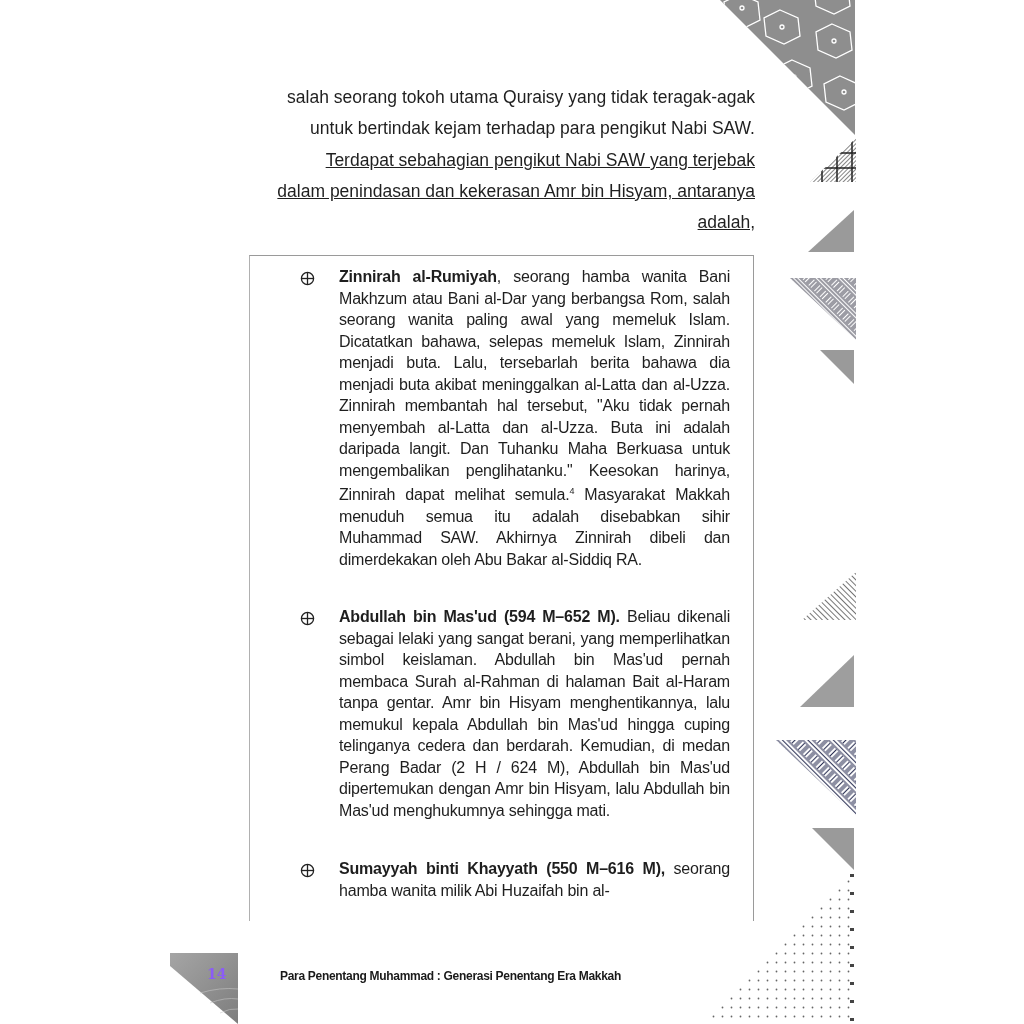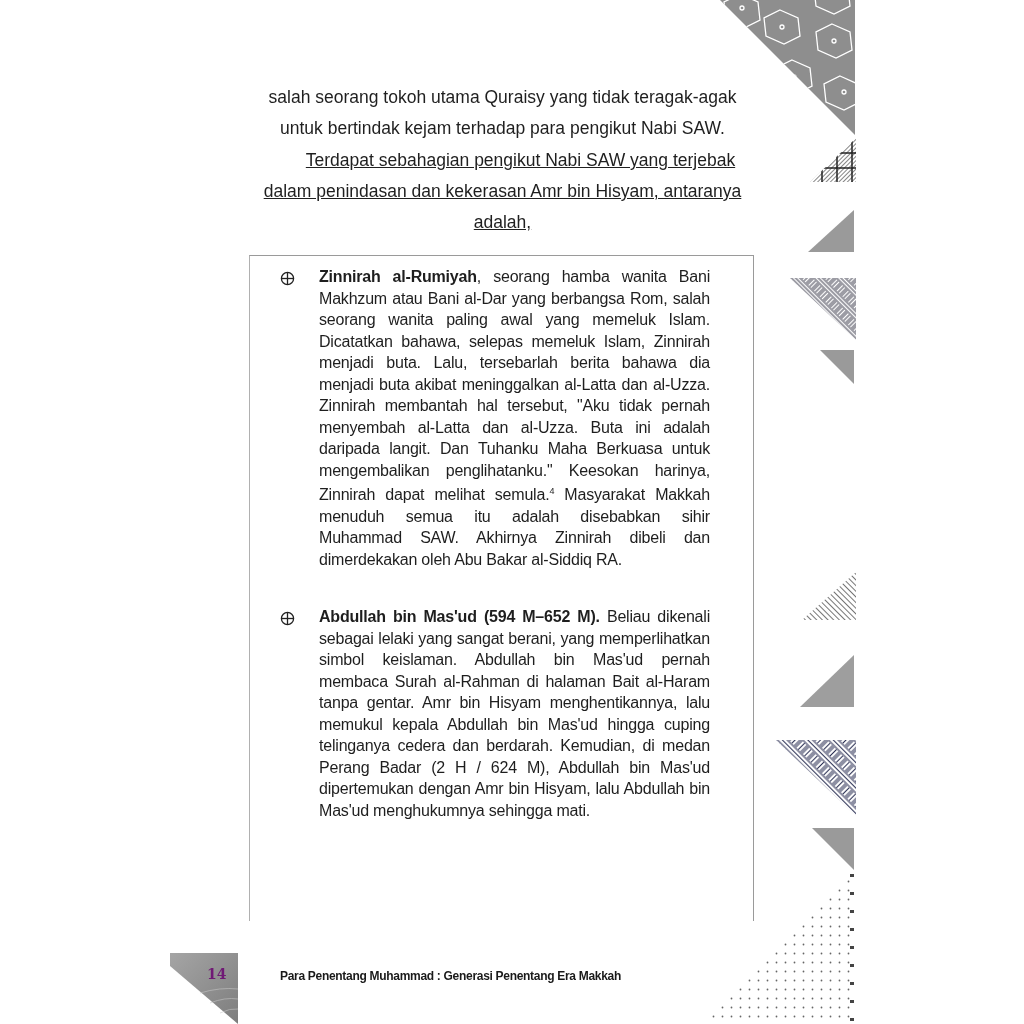--- a/index.html
+++ b/index.html
@@ -5,45 +5,45 @@
     html, body { margin: 0; padding: 0; }
     body {
       width: 1024px; height: 1024px; background: #ffffff; position: relative; overflow: hidden;
       font-family: "Liberation Sans", sans-serif; color: #1a1a1a;
     }
     .page {
       position: absolute; left: 165px; top: 0; width: 690px; height: 1024px; background: #ffffff;
     }
     .p {
       position: absolute; left: 250px; width: 505px; font-size: 17.5px; line-height: 31px; color: #1f1f1f;
-      text-align: center; margin: 0;
+      text-align: right; margin: 0;
     }
     .p1 { top: 82px; }
     .p2 { top: 145px; text-indent: 36px; text-decoration: underline; }
     .box {
       position: absolute; left: 249px; top: 255px; width: 503px; height: 665px;
       border-top: 1.5px solid #9a9a9a; border-left: 1.5px solid #b0b0b0; border-right: 1.5px solid #9a9a9a;
       background: #ffffff; overflow: hidden;
     }
-    .item { position: absolute; left: 30px; width: 430px; }
+    .item { position: absolute; left: 50px; width: 430px; }
     .bullet {
       position: absolute; left: 0; top: 5px; width: 15px; height: 15px; color: #222;
     }
     .item-text {
       margin-left: 39px; font-size: 16px; line-height: 21.5px; text-align: justify; color: #1e1e1e;
       letter-spacing: -0.2px;
     }
     .item-text b { font-weight: bold; }
     .i1 { top: 10px; }
     .i2 { top: 350px; }
     .i3 { top: 602px; }
     .footer-num-wrap { position: absolute; left: 170px; top: 953px; width: 68px; height: 71px; }
     .footer-num {
       position: absolute; left: 207px; top: 966px; font-family: "DejaVu Serif", serif; font-size: 14px;
-      color: #701a75; font-weight: bold;
+      color: #8b5cf6; font-weight: bold;
     }
     .footer-title {
       position: absolute; left: 280px; top: 969px; font-size: 12px; font-weight: bold; color: #1a1a1a;
       letter-spacing: -0.3px;
     }
     .deco { position: absolute; }
   </style>
 </head>
 <body>
 
@@ -218,20 +218,28 @@
 
   <div class="item i2">
     <svg class="bullet" viewBox="0 0 16 16">
       <circle cx="8" cy="8" r="6.5" fill="none" stroke="#222" stroke-width="1.4"></circle>
       <line x1="8" y1="1.5" x2="8" y2="14.5" stroke="#222" stroke-width="1.4"></line>
       <line x1="1.5" y1="8" x2="14.5" y2="8" stroke="#222" stroke-width="1.4"></line>
     </svg>
     <div class="item-text"><b>Abdullah bin Mas'ud (594 M–652 M).</b><span> Beliau dikenali sebagai lelaki yang sangat berani, yang memperlihatkan simbol keislaman. Abdullah bin Mas'ud pernah membaca Surah al-Rahman di halaman Bait al-Haram tanpa gentar. Amr bin Hisyam menghentikannya, lalu memukul kepala Abdullah bin Mas'ud hingga cuping telinganya cedera dan berdarah. Kemudian, di medan Perang Badar (2 H / 624 M), Abdullah bin Mas'ud dipertemukan dengan Amr bin Hisyam, lalu Abdullah bin Mas'ud menghukumnya sehingga mati.</span></div>
   </div>
 
+  <div class="item i3">
+    <svg class="bullet" viewBox="0 0 16 16">
+      <circle cx="8" cy="8" r="6.5" fill="none" stroke="#222" stroke-width="1.4"></circle>
+      <line x1="8" y1="1.5" x2="8" y2="14.5" stroke="#222" stroke-width="1.4"></line>
+      <line x1="1.5" y1="8" x2="14.5" y2="8" stroke="#222" stroke-width="1.4"></line>
+    </svg>
+    <div class="item-text"><b>Sumayyah binti Khayyath (550 M–616 M),</b><span> seorang hamba wanita milik Abi Huzaifah bin al-</span></div>
+  </div>
 </div>
 
 <svg class="footer-num-wrap" viewBox="0 0 68 71">
   <defs>
     <linearGradient id="tabg" x1="0" y1="0" x2="1" y2="1">
       <stop offset="0" stop-color="#a5a5a5"></stop>
         <stop offset="1" stop-color="#7d7d7d"></stop>
     </linearGradient>
   </defs>
   <polygon points="0,0 68,0 68,71 0,13" fill="url(#tabg)"></polygon>

